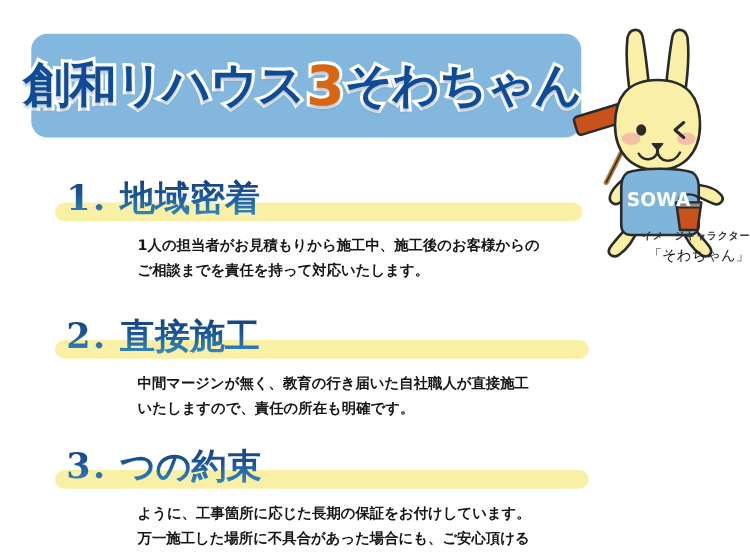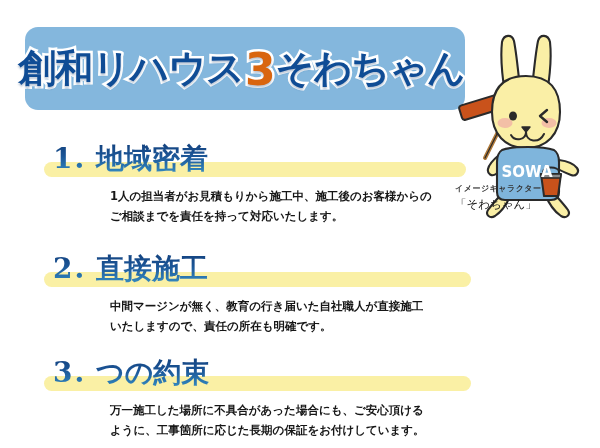--- a/index.html
+++ b/index.html
@@ -124,32 +124,32 @@
     line-height: 1.75;
     letter-spacing: 0px;
     margin-left: 24px;
   }
   .body-text .ln { display: block; }
 
   
   .mascot {
     position: absolute;
     left: 455px;
-    top: 24px;
+    top: 12px;
     width: 145px;
     height: 215px;
   }
   .mascot svg { display: block; }
 
   .mascot-caption {
     position: absolute;
     left: 455px;
     top: 183px;
     width: 145px;
-    text-align: left;
+    text-align: right;
   }
   .cap-small {
     font-family: "DejaVu Sans", "Liberation Sans", sans-serif;
     font-size: 8px;
     font-weight: bold;
     color: #333333;
     letter-spacing: 0.5px;
     display: block;
   }
   .cap-name {
@@ -260,18 +260,18 @@
   </div>
 
   <div class="item item-3">
     <div class="head-wrap">
       <div class="head-bar head-bar-3"></div>
       <div class="head-text">
         <span class="head-num">3</span><span class="head-num">.</span> <span>つの約束</span>
       </div>
     </div>
     <div class="body-text">
+      <span class="ln">ように、工事箇所に応じた長期の保証をお付けしています。</span>
       <span class="ln">万一施工した場所に不具合があった場合にも、ご安心頂ける</span>
-      <span class="ln">ように、工事箇所に応じた長期の保証をお付けしています。</span>
     </div>
   </div>
 
 </div>
 
 </body></html>

